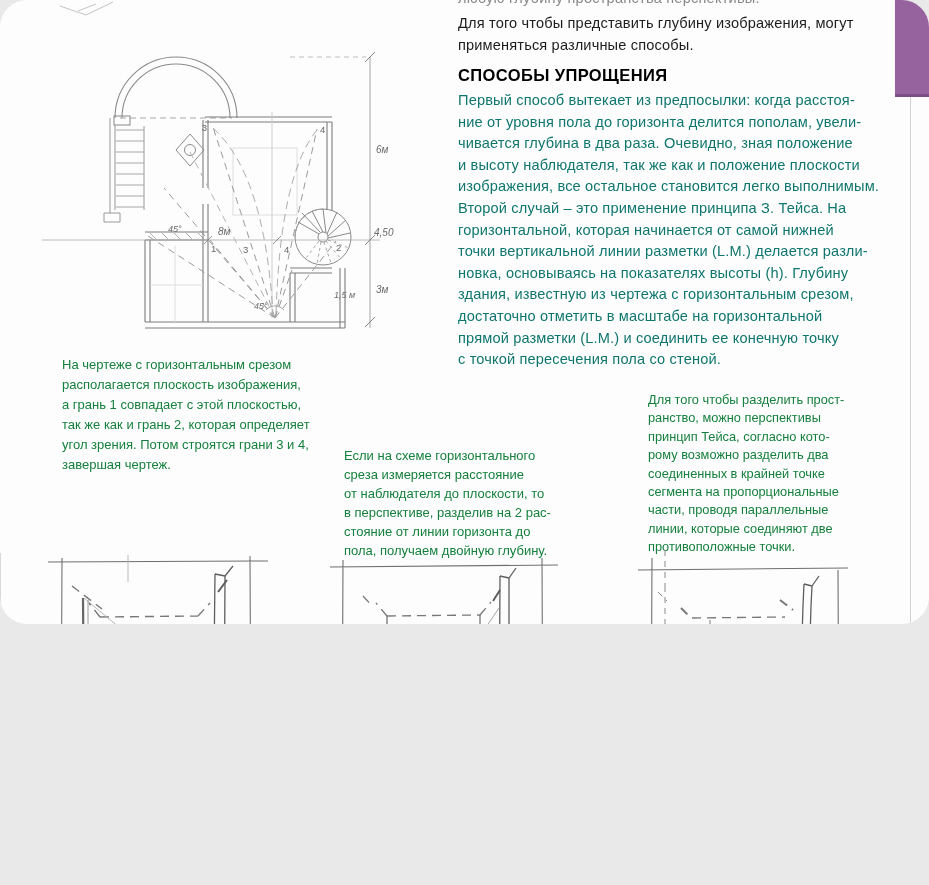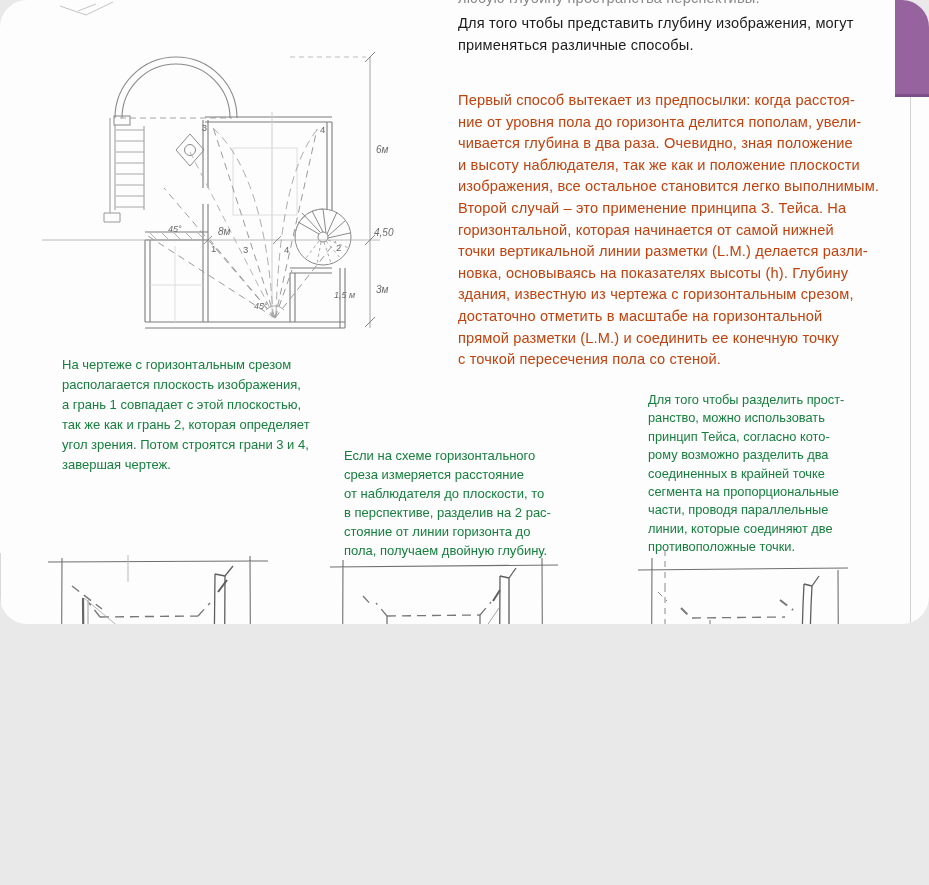--- a/index.html
+++ b/index.html
@@ -2,21 +2,21 @@
 <html><head>
 <meta charset="utf-8">
 <style>
   html,body{margin:0;padding:0;background:#e9e9e9;}
   .page{position:relative;width:929px;height:624px;background:#fdfdfd;overflow:hidden;
         font-family:"Liberation Sans",sans-serif;border-radius:27px;}
   .abs{position:absolute;}
   .partial{font-size:14.6px;color:#888;letter-spacing:.2px;filter:blur(.3px);}
   .intro{font-size:14.6px;line-height:21.6px;color:#1d1d1d;white-space:pre-line;letter-spacing:.15px;}
   .heading{font-size:16.5px;font-weight:bold;color:#000;letter-spacing:.4px;}
-  .body-text{font-size:14.6px;line-height:21.6px;color:#c2410c;white-space:pre-line;letter-spacing:.15px;}
+  .body-text{font-size:14.6px;line-height:21.6px;color:#0f766e;white-space:pre-line;letter-spacing:.15px;}
   .caption{font-size:13px;line-height:20px;color:#15803d;white-space:pre-line;}
   .caption.mid{line-height:19px;}
   .caption.rgt{line-height:18.4px;font-size:12.8px;}
   svg{overflow:visible;}
   .sk-lbl{font-family:"Liberation Sans",sans-serif;font-style:italic;fill:#6a6a6a;}
   .sk-num{font-family:"Liberation Sans",sans-serif;fill:#666;font-size:9.5px;}
   .lm{font-family:"Liberation Sans",sans-serif;fill:#3a3a3a;font-size:12px;}
   .hh{font-family:"Liberation Sans",sans-serif;fill:#333;font-size:13px;font-style:italic;}
 </style>
 </head>
@@ -27,20 +27,21 @@
   <div class="abs" style="left:895px;top:0;width:34px;height:94px;background:#96639e;border-bottom:3px solid #7d4e87;"></div>
   <div class="abs" style="left:910px;top:97px;width:1px;height:758px;background:#d2d2d2;"></div>
   <div class="abs" style="left:0;top:553px;width:1px;height:332px;background:#d8d8d8;"></div>
   <div class="abs" style="left:12px;top:879px;width:450px;height:4px;background:#d5d5d5;"></div>
   <div class="abs" style="left:530px;top:878px;width:332px;height:5px;background:#d0d0d0;"></div>
   <div class="abs" style="left:0;top:868px;width:3px;height:17px;background:#969696;"></div>
 
   <div class="abs partial" style="left:458px;top:-10px;width:420px;">любую глубину пространства перспективы.</div>
   <div class="abs intro" style="left:458px;top:13px;width:420px;">Для того чтобы представить глубину изображения, могут
 применяться различные способы.</div>
+  <div class="abs heading" style="left:458px;top:66px;width:420px;">СПОСОБЫ УПРОЩЕНИЯ</div>
   <div class="abs body-text" style="left:458px;top:90px;width:424px;">Первый способ вытекает из предпосылки: когда расстоя-
 ние от уровня пола до горизонта делится пополам, увели-
 чивается глубина в два раза. Очевидно, зная положение
 и высоту наблюдателя, так же как и положение плоскости
 изображения, все остальное становится легко выполнимым.
 Второй случай – это применение принципа З. Тейса. На
 горизонтальной, которая начинается от самой нижней
 точки вертикальной линии разметки (L.M.) делается разли-
 новка, основываясь на показателях высоты (h). Глубину
 здания, известную из чертежа с горизонтальным срезом,
@@ -54,21 +55,21 @@
 так же как и грань 2, которая определяет
 угол зрения. Потом строятся грани 3 и 4,
 завершая чертеж.</div>
   <div class="abs caption mid" style="left:337px;top:446px;width:240px;margin-left:7px;">Если на схеме горизонтального
 среза измеряется расстояние
 от наблюдателя до плоскости, то
 в перспективе, разделив на 2 рас-
 стояние от линии горизонта до
 пола, получаем двойную глубину.</div>
   <div class="abs caption rgt" style="left:648px;top:391px;width:230px;">Для того чтобы разделить прост-
-ранство, можно использовать
+ранство, можно перспективы
 принцип Тейса, согласно кото-
 рому возможно разделить два
 соединенных в крайней точке
 сегмента на пропорциональные
 части, проводя параллельные
 линии, которые соединяют две
 противоположные точки.</div>
 
   <svg class="abs" style="left:40px;top:0;" width="400" height="358" viewBox="0 0 400 358">
     <g stroke="#c3c3c3" fill="none" stroke-width="1">

